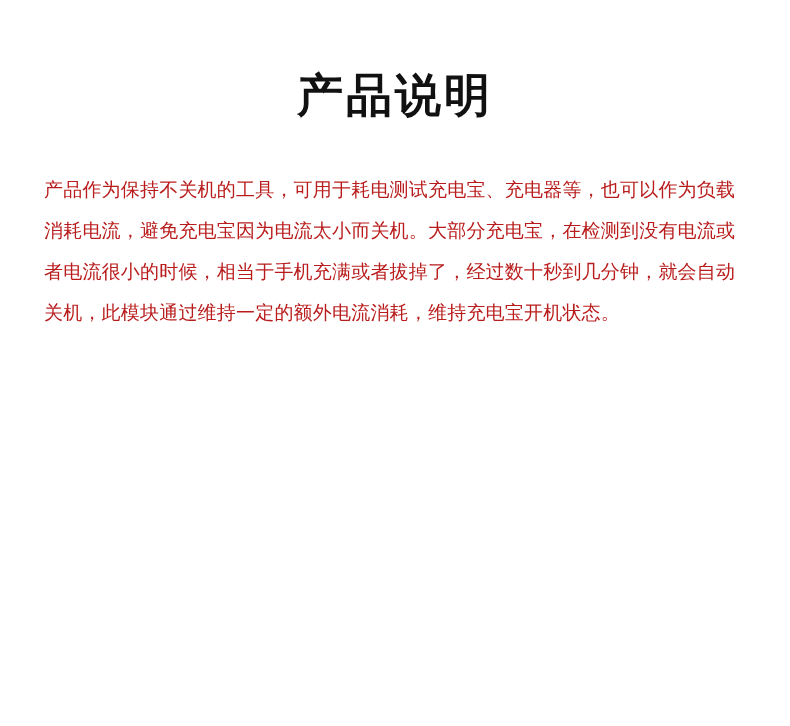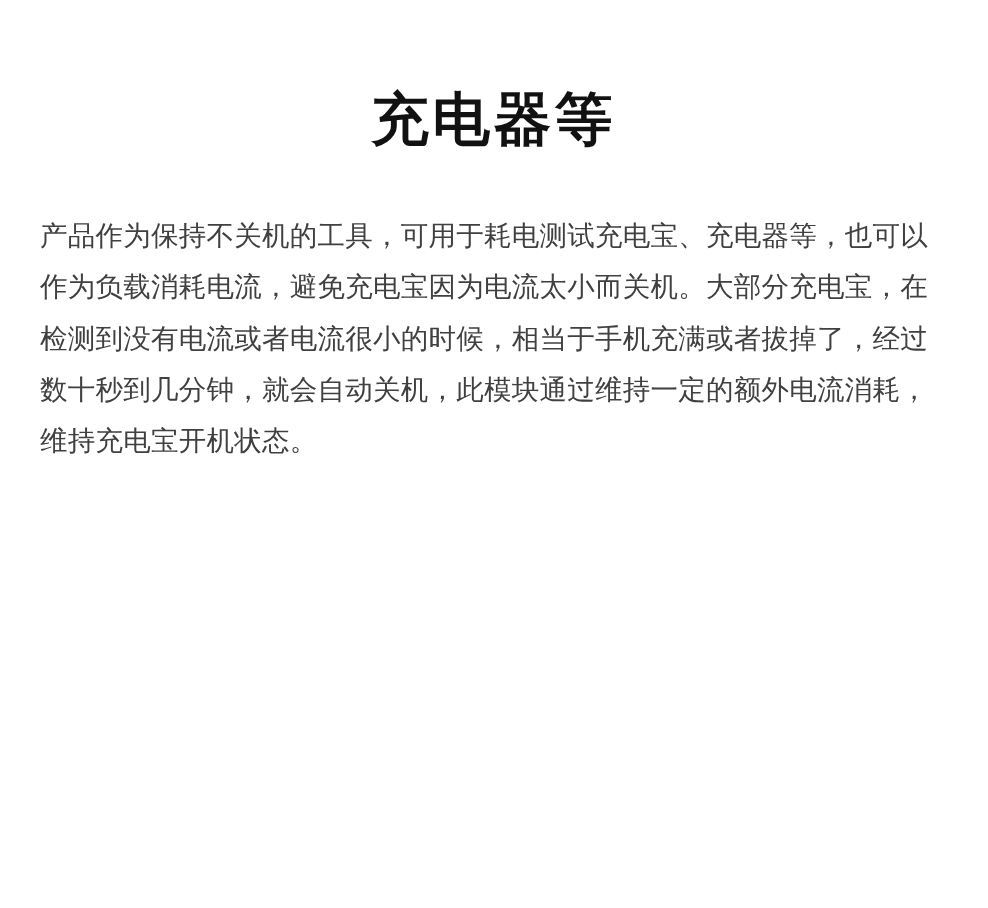--- a/index.html
+++ b/index.html
@@ -29,39 +29,39 @@
     margin: 0;
     padding-top: 70px;
     line-height: 1.1;
   }
   .body-text {
     margin: 0;
     padding: 0 32px 0 32px;
     box-sizing: border-box;
   }
   .para {
-    font-size: 22px;
+    font-size: 19px;
     line-height: 41px;
-    color: #404040;
-    margin: 0;
+    color: #b91c1c;
+    margin: 12px;
     text-align: left;
     letter-spacing: 0.2px;
     word-break: break-all;
   }
   .para-1 {
     margin-top: 48px;
   }
   .para-2 {
     margin-top: 0px;
   }
 </style>
 </head>
 <body>
 
 <div class="page">
 
-  <h1 class="title">充电器等</h1>
+  <h1 class="title">产品说明</h1>
 
   <div class="body-text">
     <p class="para para-1">产品作为保持不关机的工具，可用于耗电测试充电宝、充电器等，也可以作为负载消耗电流，避免充电宝因为电流太小而关机。大部分充电宝，在检测到没有电流或者电流很小的时候，相当于手机充满或者拔掉了，经过数十秒到几分钟，就会自动关机，此模块通过维持一定的额外电流消耗，维持充电宝开机状态。</p>
   </div>
 
 </div>
 
 </body></html>

